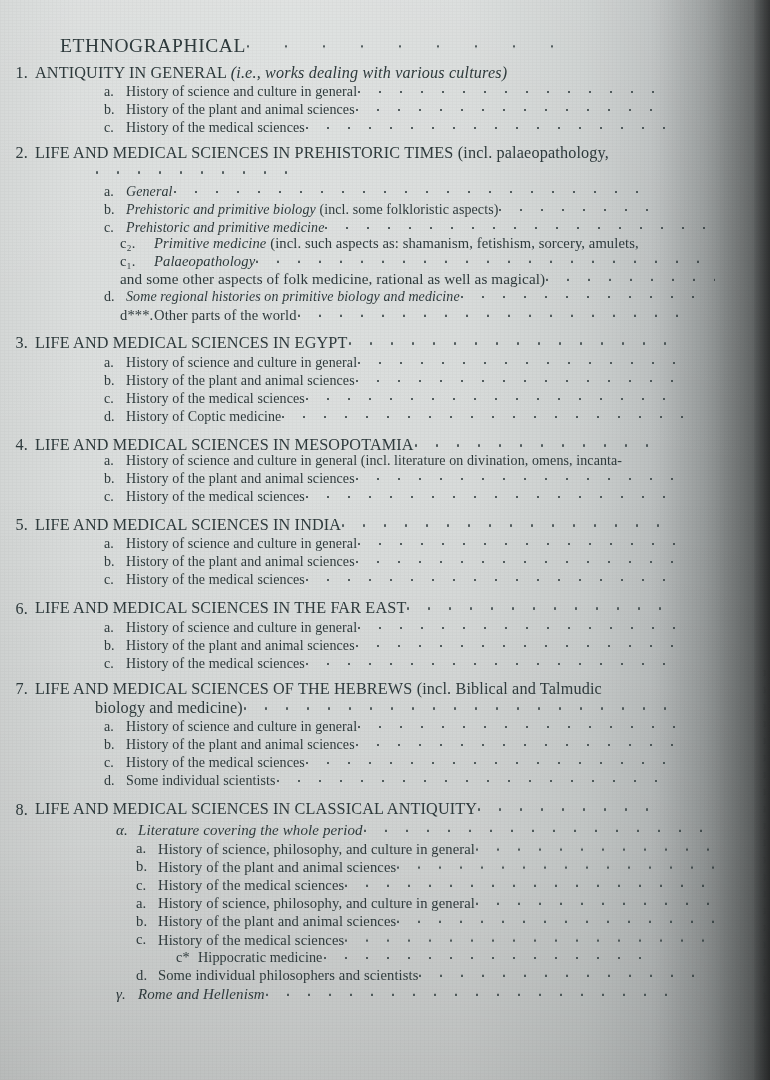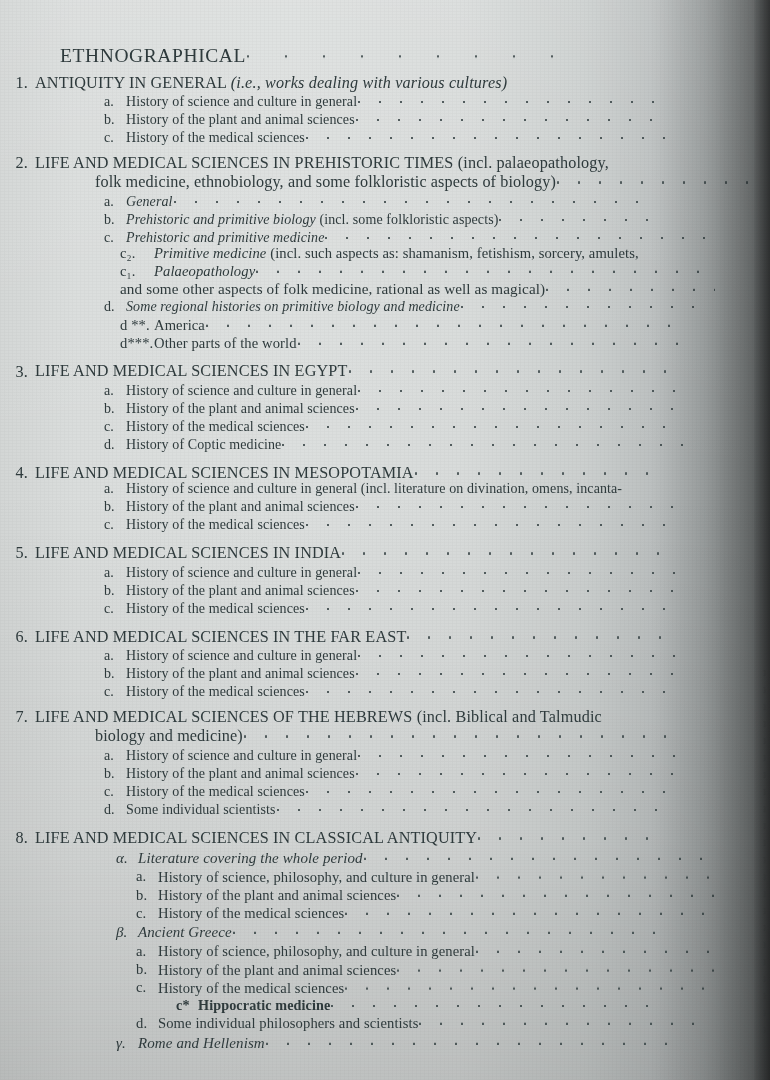--- a/index.html
+++ b/index.html
@@ -34,21 +34,21 @@
   }
   #gutter-shadow{position:absolute;top:0;right:0;width:120px;height:100%;
     background:linear-gradient(to right, rgba(0,0,0,0) 0%, rgba(0,0,0,.10) 45%,
       rgba(0,0,0,.26) 78%, rgba(0,0,0,.40) 100%);
     pointer-events:none;}
   #edge-dark{position:absolute;top:0;right:0;width:16px;height:100%;
     background:linear-gradient(to right, rgba(0,0,0,.05), rgba(0,0,0,.42));}
 
   
   #content{position:absolute;left:0;top:0;width:770px;height:1080px;
-    padding:42px 0 0 0;}
+    padding:32px 0 0 0;}
 
   .line{
     position:relative;
     white-space:nowrap;
     line-height:1.0;
     letter-spacing:.1px;
   }
 
   
   .leader{
@@ -83,21 +83,21 @@
   .subsub{        
     font-size:14.6px;margin-left:120px;margin-top:1px;
   }
   .subsub .lab{display:inline-block;min-width:34px;}
 
   .greek{         
     font-style:italic;font-size:15px;margin-left:116px;margin-top:2px;
   }
   .greek .lab{display:inline-block;width:22px;font-style:italic;}
   .sub.deep{margin-left:136px;font-size:14.6px;}
-  .subsub.deeper{margin-left:176px;font-size:14.2px;font-weight:bold;}
+  .subsub.deeper{margin-left:176px;font-size:14.2px;}
 
   .it{font-style:italic;}
 
   
   #pagenums{position:absolute;right:2px;top:0;width:34px;height:100%;
     font-family:"Liberation Serif",serif;font-size:9px;color:#4a5153;
     opacity:.5;overflow:hidden;}
   #pagenums .pn{position:absolute;right:3px;
     transform:scaleX(.45) rotate(-1deg);transform-origin:right center;
     white-space:nowrap;filter:blur(.35px);}
@@ -134,21 +134,21 @@
     </div>
     <div class="sub line">
       <span class="lab">c.</span><span>History of the medical sciences</span><span class="leader" style="width:360px"></span>
     </div>
 
     <div class="sec line">
       <span class="num">2.</span><span>LIFE AND MEDICAL SCIENCES IN PREHISTORIC TIMES</span>
       <span class="b2">(incl. palaeopathology,</span>
     </div>
     <div class="sec-cont line">
-      <span>folk medicine, ethnobiology, and some folkloristic aspects of biology)</span><span class="leader" style="width:195px"></span>
+      <span class="leader" style="width:195px"></span>
     </div>
     <div class="sub line">
       <span class="lab">a.</span><span class="it">General</span><span class="leader" style="width:480px"></span>
     </div>
     <div class="sub line">
       <span class="lab">b.</span><span class="it">Prehistoric and primitive biology</span> <span>(incl. some folkloristic aspects)</span><span class="leader" style="width:160px"></span>
     </div>
     <div class="sub line">
       <span class="lab">c.</span><span class="it">Prehistoric and primitive medicine</span><span class="leader" style="width:385px"></span>
     </div>
@@ -158,23 +158,20 @@
     <div class="subsub line">
       <span class="lab">c₁.</span><span class="it">Palaeopathology</span><span class="leader" style="width:445px"></span>
     </div>
     <div class="sub-cont line" style="margin-left:120px">
       <span>and some other aspects of folk medicine, rational as well as magical)</span><span class="leader" style="width:170px"></span>
     </div>
     <div class="sub line">
       <span class="lab">d.</span><span class="it">Some regional histories on primitive biology and medicine</span><span class="leader" style="width:245px"></span>
     </div>
     <div class="subsub line">
-      <span class="lab">d **.</span><span>America</span><span class="leader" style="width:480px"></span>
-    </div>
-    <div class="subsub line">
       <span class="lab">d***.</span><span>Other parts of the world</span><span class="leader" style="width:395px"></span>
     </div>
 
     <div class="sec line">
       <span class="num">3.</span><span>LIFE AND MEDICAL SCIENCES IN EGYPT</span><span class="leader" style="width:330px"></span>
     </div>
     <div class="sub line">
       <span class="lab">a.</span><span>History of science and culture in general</span><span class="leader" style="width:330px"></span>
     </div>
     <div class="sub line">
@@ -256,23 +253,20 @@
     <div class="sub deep line b1">
       <span class="lab">a.</span><span>History of science, philosophy, and culture in general</span><span class="leader" style="width:235px"></span>
     </div>
     <div class="sub deep line b1">
       <span class="lab">b.</span><span>History of the plant and animal sciences</span><span class="leader" style="width:330px"></span>
     </div>
     <div class="sub deep line b1">
       <span class="lab">c.</span><span>History of the medical sciences</span><span class="leader" style="width:370px"></span>
     </div>
 
-    <div class="greek line b2">
-      <span class="lab">β.</span><span>Ancient Greece</span><span class="leader" style="width:440px"></span>
-    </div>
     <div class="sub deep line b2">
       <span class="lab">a.</span><span>History of science, philosophy, and culture in general</span><span class="leader" style="width:235px"></span>
     </div>
     <div class="sub deep line b2">
       <span class="lab">b.</span><span>History of the plant and animal sciences</span><span class="leader" style="width:330px"></span>
     </div>
     <div class="sub deep line b2">
       <span class="lab">c.</span><span>History of the medical sciences</span><span class="leader" style="width:360px"></span>
     </div>
     <div class="subsub deeper line b2">

